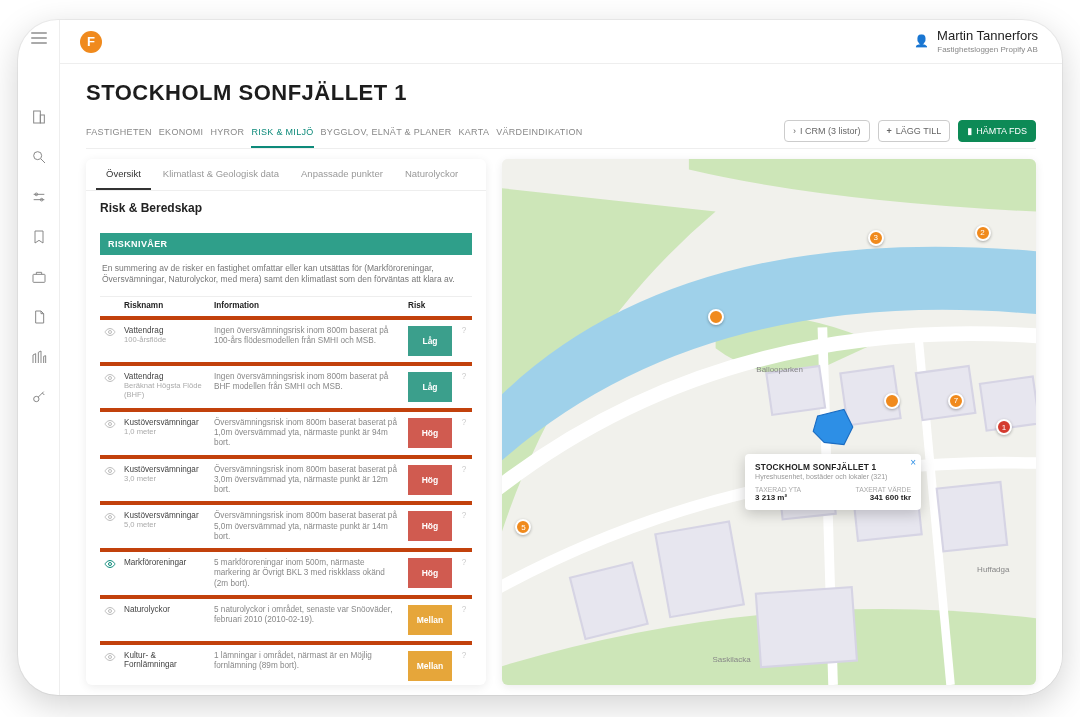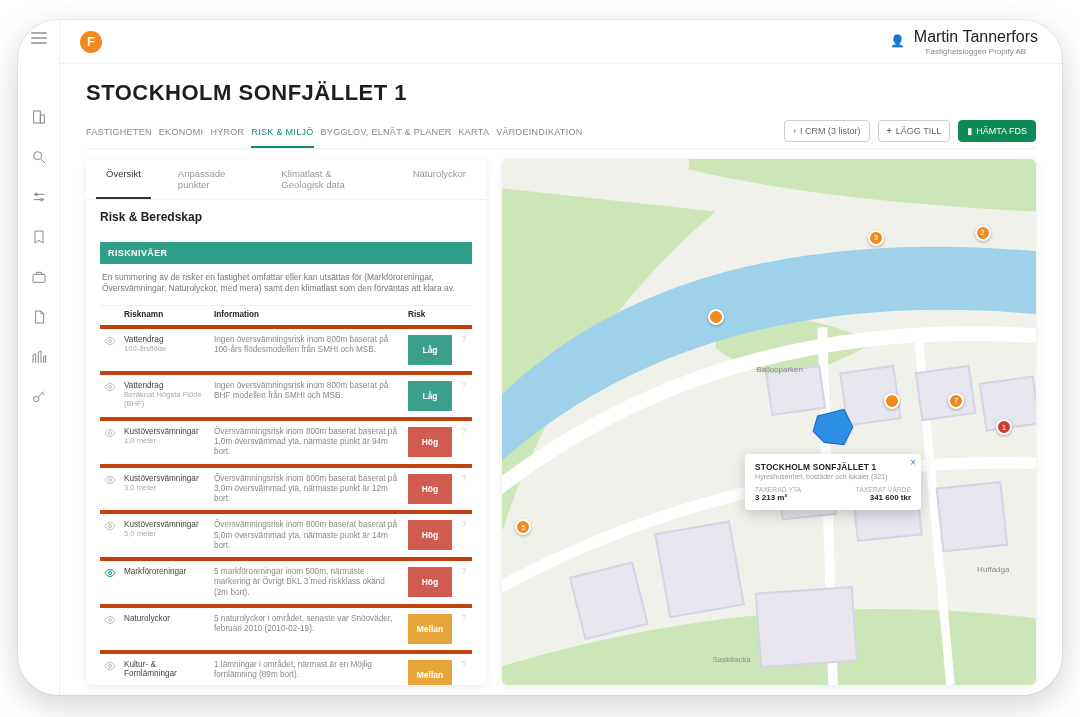--- a/index.html
+++ b/index.html
@@ -31,42 +31,42 @@
 
   .topbar {
     height: 44px; flex: 0 0 44px;
     display: flex; align-items: center; justify-content: space-between;
     padding: 0 24px 0 20px;
     border-bottom: 1px solid #eee;
   }
   .brand-dot { width: 22px; height: 22px; border-radius: 50%; background: #f08a1d; color:#fff; font-weight:800; display:flex; align-items:center; justify-content:center; font-size:13px; }
   .topbar .user { text-align: right; font-size: 9px; line-height: 1.25; color:#444; display:flex; align-items:center; gap:8px; }
   .topbar .user .uicon { color:#f08a1d; font-size:12px; }
-  .topbar .user .uname { color:#222; font-size:16px; }
+  .topbar .user .uname { color:#222; font-size:13px; }
   .topbar .user .uco { color:#888; font-size:8px;text-align:center; }
 
   .content { flex:1; overflow:hidden; padding: 10px 26px 0 26px; background:#fff; display:flex; flex-direction:column; }
 
   h1.page-title { font-size: 22px; font-weight: 800; letter-spacing: .5px; color:#1d1d1d; margin: 6px 0 14px 0; }
 
   .tabsrow { display:flex; align-items:center; justify-content: space-between; border-bottom:1px solid #eee; }
   .tabs { display:flex; gap: 7px; font-size: 9px; letter-spacing:.3px; color:#888;justify-content:center; }
   .tab { padding: 6px 0 9px 0; cursor:pointer; }
   .tab.active { color:#0d8a7a; border-bottom:2px solid #0d8a7a; }
 
   .actions { display:flex; gap:8px; padding-bottom:6px; }
   .btn { font-size: 9px; padding: 5px 8px; border:1px solid #ccc; border-radius:4px; background:#fff; color:#666; display:inline-flex; align-items:center; gap:4px; cursor:pointer; }
   .btn.green { background:#0d8a56; color:#fff; border-color:#0d8a56; }
   .btn .plus { font-weight:bold; }
 
   .blocksrow { display:flex; gap:16px; margin-top:10px; flex:1; min-height:0; padding-bottom:10px; }
 
   
   .card { background:#fff; border-radius:6px; box-shadow: 0 2px 10px rgba(0,0,0,.08); flex: 0 0 400px; display:flex; flex-direction:column; overflow:hidden; }
-  .subtabs { display:flex; gap:17px; border-bottom:1px solid #eee; font-size:9.5px; color:#999; padding: 0 10px; }
+  .subtabs { display:flex; gap:2px; border-bottom:1px solid #eee; font-size:9.5px; color:#999; padding: 0 10px; }
   .subtab { padding:9px 10px; cursor:pointer; }
   .subtab.active { color:#333; border-bottom:2px solid #333; }
 
   .cardbody { padding: 10px 14px 14px 14px; overflow:auto; }
   .sect-title { font-size:12px; font-weight:600; color:#222; }
   .sect-sub { font-size:8px; color:#999; margin-top:2px; }
   .banner { margin-top:18px; background:#2f9f8a; color:#fff; font-size:9px; font-weight:700; padding:6px 8px; letter-spacing:.4px; }
   .summary { font-size:8.5px; color:#777; margin:8px 2px 10px 2px; line-height:1.35; }
 
   table.risk { width:100%; border-collapse: collapse; font-size:8.2px; color:#555; }
@@ -204,22 +204,22 @@
               <span>HÄMTA FDS</span>
             </button>
         </div>
       </div>
 
       <div class="blocksrow">
 
         <div class="card">
           <div class="subtabs" id="subtabs">
               <div class="subtab active">Översikt</div>
+              <div class="subtab">Klimatlast &amp; Geologisk data</div>
               <div class="subtab">Anpassade punkter</div>
-              <div class="subtab">Klimatlast &amp; Geologisk data</div>
               <div class="subtab">Naturolyckor</div>
             </div>
           <div class="cardbody">
             <div class="sect-title">Risk &amp; Beredskap</div>
             <div class="banner">RISKNIVÅER</div>
             <div class="summary">En summering av de risker en fastighet omfattar eller kan utsättas för (Markföroreningar, Översvämningar, Naturolyckor, med mera) samt den klimatlast som den förväntas att klara av.</div>
 
             <table class="risk">
               <thead>
                 <tr>

